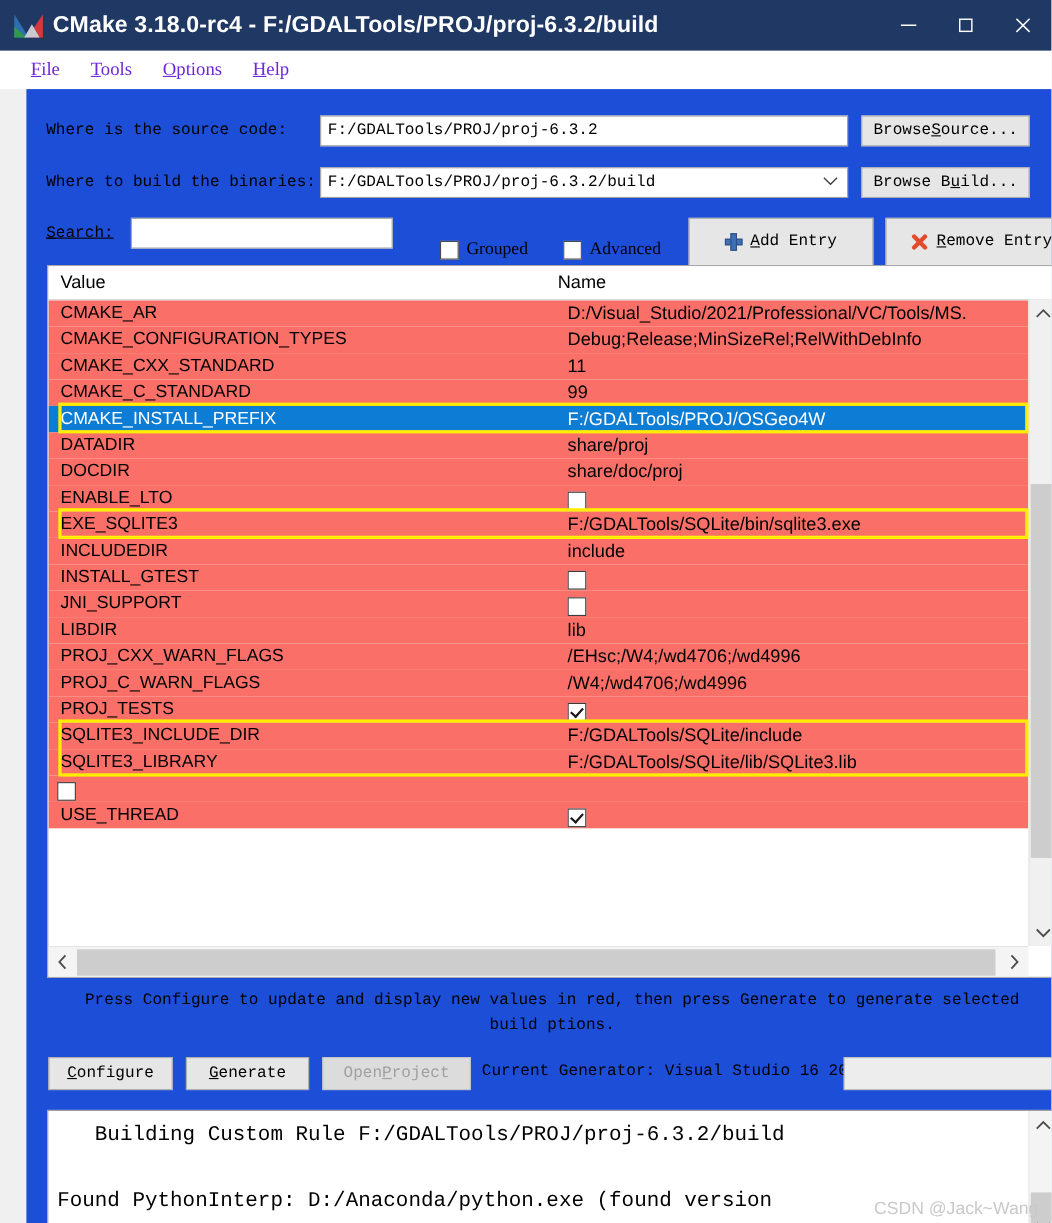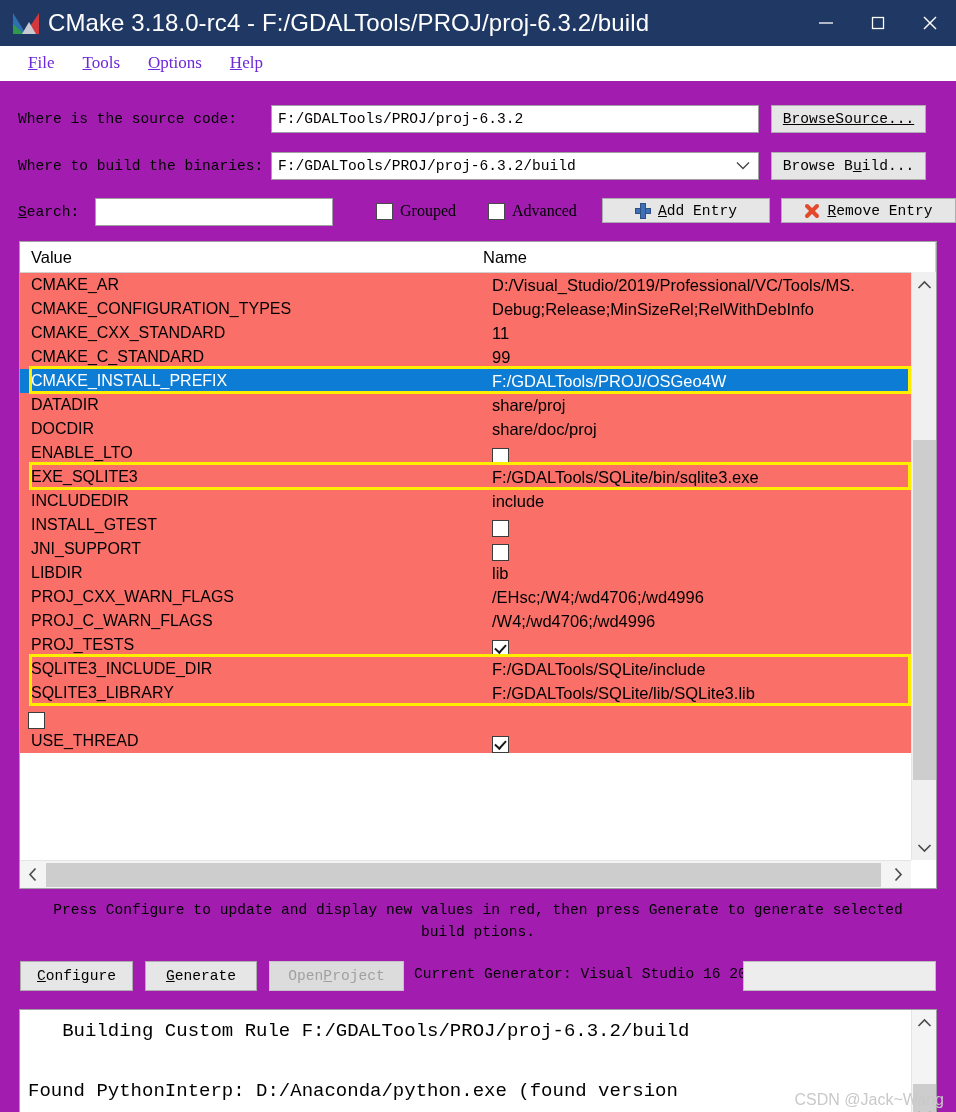--- a/index.html
+++ b/index.html
@@ -54,23 +54,24 @@
     border-bottom: 10px solid #2f9a4c;
   }
   #app-logo .tri-gray {
     left: 9px; bottom: 0;
     border-left: 7px solid transparent;
     border-right: 7px solid transparent;
     border-bottom: 12px solid #c8ccd2;
   }
   #title-text {
     color: #ffffff;
-    font-size: 24px;
+    font-size: 21px;
     letter-spacing: 0.1px;
     white-space: nowrap;
+    font-weight: bold;
   }
   #window-controls {
     position: absolute;
     right: 0; top: 0;
     height: 46px;
     display: flex;
   }
   .wbtn {
     width: 52px;
     height: 46px;
@@ -94,24 +95,25 @@
     font-family: "Liberation Serif", serif;
     font-size: 17px;
     color: #6d28d9;
     padding: 2px 14px 2px 14px;
     white-space: nowrap;
   }
   .menu-item .acc { text-decoration: underline; }
 
   
   #main {
-    background: #a21caf;
+    background: #1d4ed8;
     padding: 0;
     height: calc(1112px - 46px - 34px);
     position: relative;
+    margin-left: 24px;
   }
 
   .row-path {
     display: flex;
     align-items: center;
     position: absolute;
     left: 18px;
     right: 20px;
   }
   .path-label {
@@ -158,56 +160,56 @@
     position: absolute;
     left: 18px;
     top: 117px;
     right: 20px;
     height: 30px;
   }
   #search-label {
     font-family: "Liberation Mono", monospace;
     font-size: 14.6px;
     position: absolute;
-    left: 0; top: 6px;
+    left: 0; top: 6px; text-decoration: underline;
   }
   #search-label .acc { text-decoration: underline; }
   #search-input {
     position: absolute;
     left: 77px; top: 0;
     width: 238px;
     height: 28px;
     background: #ffffff;
     border: 1px solid #a0a0a0;
     box-sizing: border-box;
   }
   .cbx-wrap {
     position: absolute;
     display: flex;
     align-items: flex-end;
-    top: 4px;
+    top: 20px;
   }
   .cbx {
     width: 17px; height: 17px;
     background: #ffffff;
     border: 1px solid #4a4a4a;
     box-sizing: border-box;
     margin-right: 7px;
     flex: 0 0 auto;
   }
   .cbx-label {
     font-family: "Liberation Serif", serif;
     font-size: 16px;
     color: #000;
     white-space: nowrap;
   }
   .entry-btn {
     position: absolute;
     top: 0;
-    height: 25px;
+    height: 44px;
     background: #e6e6e6;
     border: 1px solid #adadad;
     box-sizing: border-box;
     display: flex;
     align-items: center;
     justify-content: center;
     font-family: "Liberation Mono", monospace;
     font-size: 14.6px;
     white-space: nowrap;
   }
@@ -524,21 +526,21 @@
   <div class="menu-item"><span class="acc">H</span><span>elp</span></div>
 </div>
 
 <div id="main">
 
   <div class="row-path" style="top:24px;">
     <div class="path-label" style="width:253px;">Where is the source code:</div>
     <div class="path-input" style="width:488px;">
       <span>F:/GDALTools/PROJ/proj-6.3.2</span>
     </div>
-    <div class="browse-btn" style="width:155px;margin-left:12px;text-decoration:underline;">
+    <div class="browse-btn" style="width:155px;margin-left:12px;">
       <span>Browse </span>
         <span class="acc">S</span>
         <span>ource...</span>
     </div>
   </div>
 
   <div class="row-path" style="top:71px;">
     <div class="path-label" style="width:253px;">Where to build the binaries:</div>
     <div class="path-input" style="width:488px;">
       <span>F:/GDALTools/PROJ/proj-6.3.2/build</span>
@@ -587,21 +589,21 @@
   </div>
 
   <div id="table-frame">
     <div id="table-header">
       <div class="th th-value">Value</div>
       <div class="th th-name">Name</div>
     </div>
     <div id="table-body">
         <div class="trow">
           <div class="tc-name">CMAKE_AR</div>
-          <div class="tc-value">D:/Visual_Studio/2019/Professional/VC/Tools/MS.</div>
+          <div class="tc-value">D:/Visual_Studio/2021/Professional/VC/Tools/MS.</div>
         </div>
         <div class="trow">
           <div class="tc-name">CMAKE_CONFIGURATION_TYPES</div>
           <div class="tc-value">Debug;Release;MinSizeRel;RelWithDebInfo</div>
         </div>
         <div class="trow">
           <div class="tc-name">CMAKE_CXX_STANDARD</div>
           <div class="tc-value">11</div>
         </div>
         <div class="trow">

